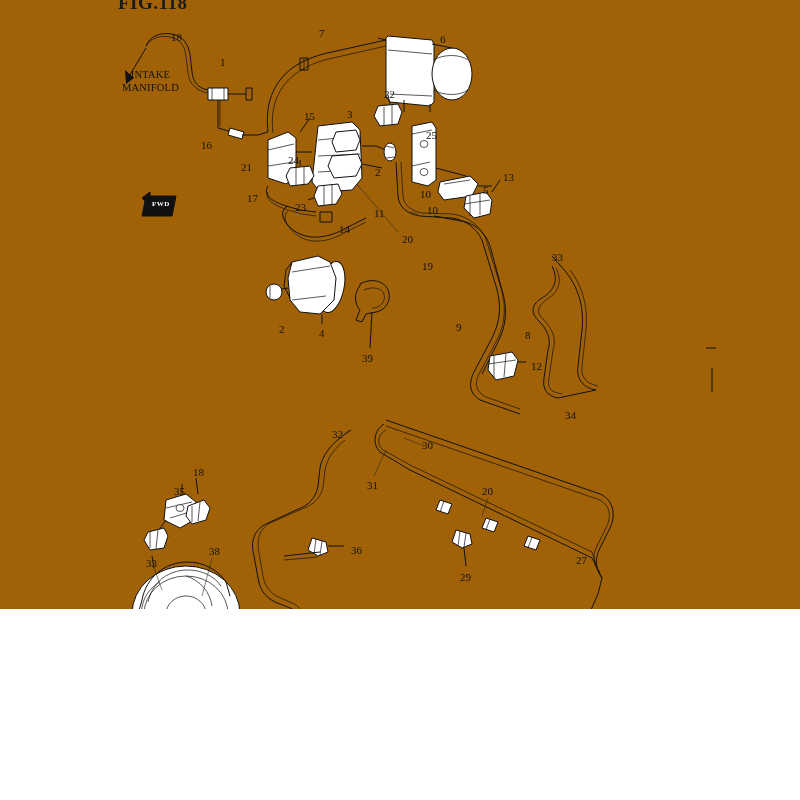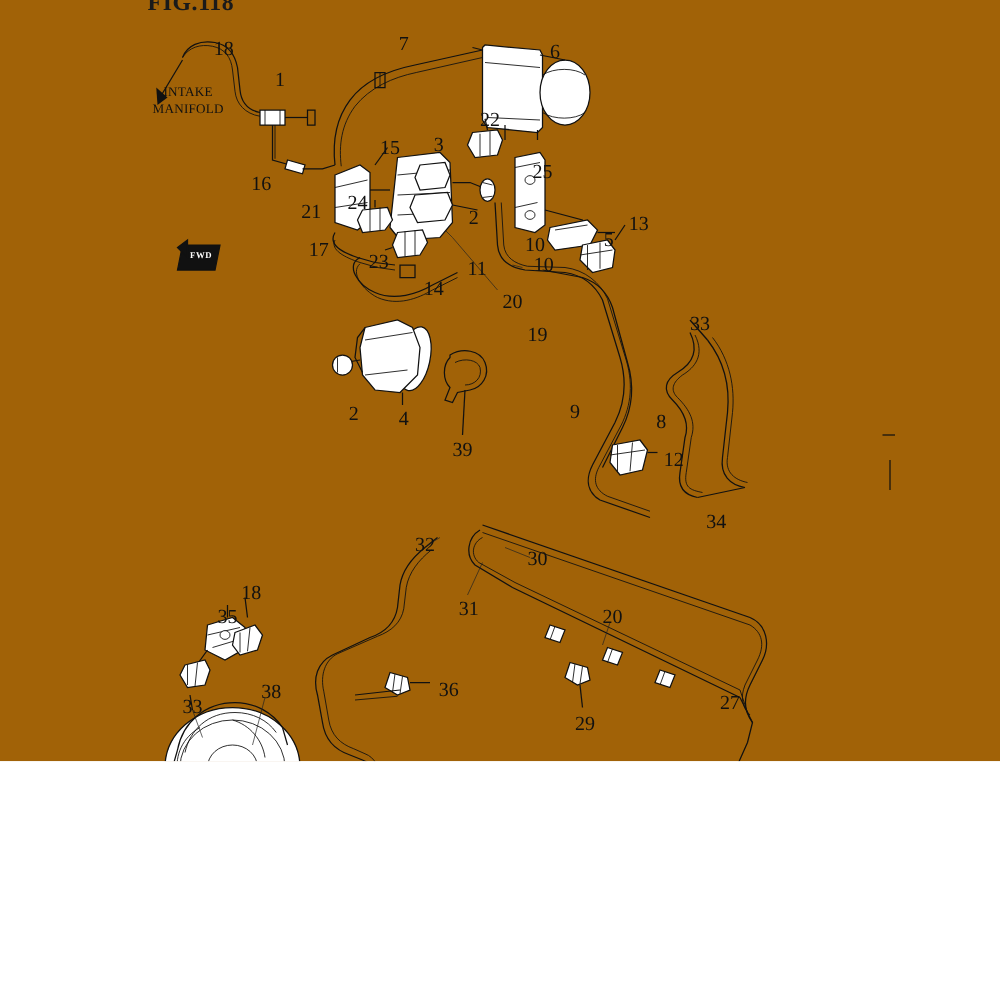--- a/index.html
+++ b/index.html
@@ -19,21 +19,21 @@
     position: absolute;
     left: 118px;
     top: -8px;
     font-size: 19px;
     font-weight: bold;
     color: #1a1a1a;
     letter-spacing: 0.5px;
   }
   .callout {
     position: absolute;
-    font-size: 16px;
+    font-size: 11px;
     color: #111111;
     white-space: nowrap;
     line-height: 1;
   }
   .anno {
     position: absolute;
     font-size: 10.5px;
     color: #111111;
     white-space: nowrap;
     line-height: 1.25;
@@ -365,21 +365,21 @@
 
   <div class="callout" style="left:171px; top:32px;">18</div>
   <div class="callout" style="left:319px; top:28px;">7</div>
   <div class="callout" style="left:440px; top:34px;">6</div>
   <div class="callout" style="left:220px; top:57px;">1</div>
   <div class="callout" style="left:384px; top:89px;">22</div>
   <div class="callout" style="left:304px; top:111px;">15</div>
   <div class="callout" style="left:347px; top:109px;">3</div>
   <div class="callout" style="left:426px; top:130px;">25</div>
   <div class="callout" style="left:201px; top:140px;">16</div>
-  <div class="callout" style="left:278px; top:155px;text-align:right;">24</div>
+  <div class="callout" style="left:288px; top:155px;text-align:right;">24</div>
   <div class="callout" style="left:241px; top:162px;">21</div>
   <div class="callout" style="left:375px; top:167px;">2</div>
   <div class="callout" style="left:503px; top:172px;">13</div>
   <div class="callout" style="left:483px; top:185px;">5</div>
   <div class="callout" style="left:247px; top:193px;">17</div>
   <div class="callout" style="left:420px; top:189px;">10</div>
   <div class="callout" style="left:295px; top:202px;">23</div>
   <div class="callout" style="left:330px; top:208px;margin-left:44px;">11</div>
   <div class="callout" style="left:427px; top:205px;">10</div>
   <div class="callout" style="left:402px; top:234px;">20</div>

